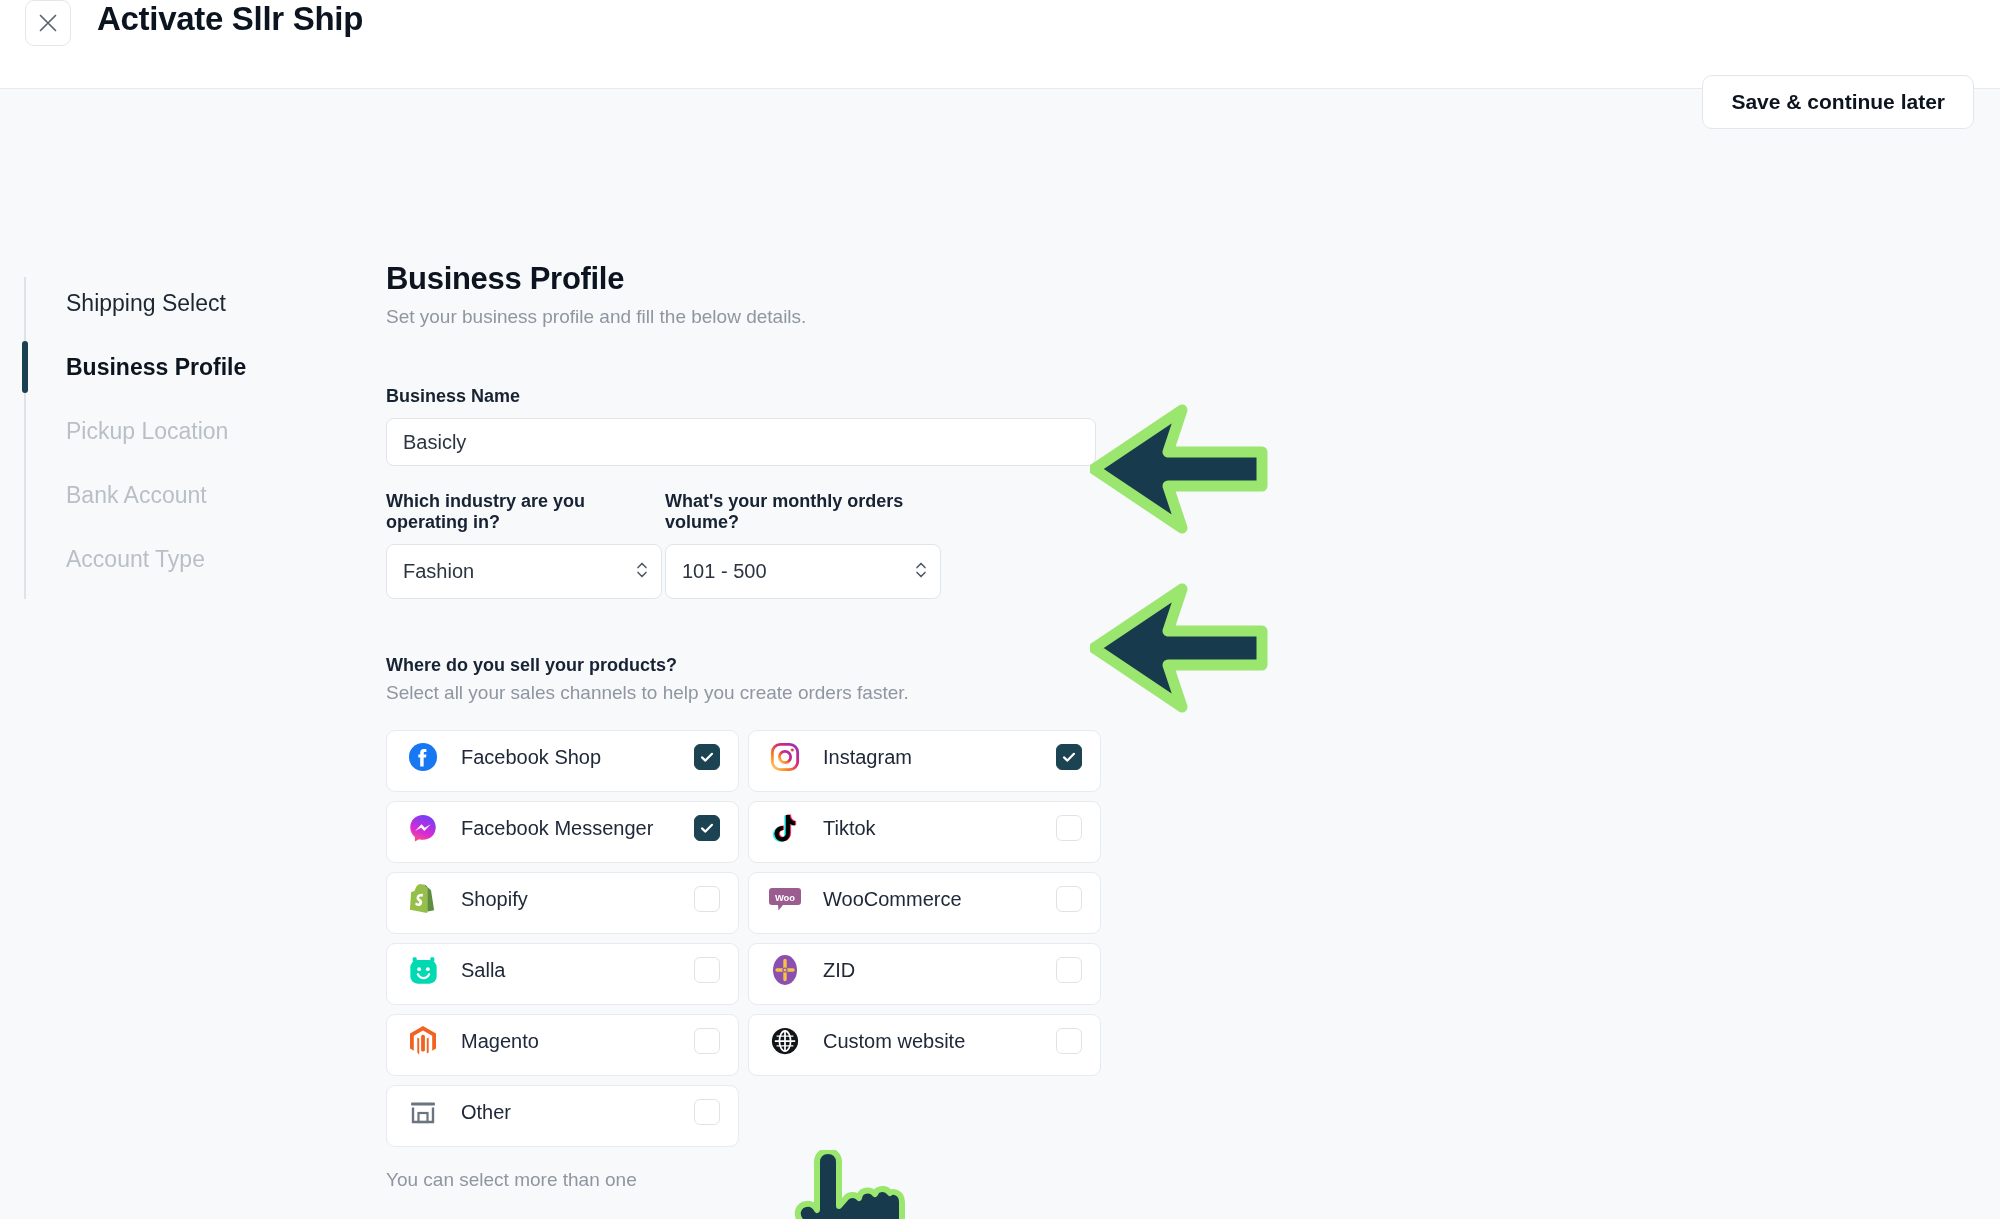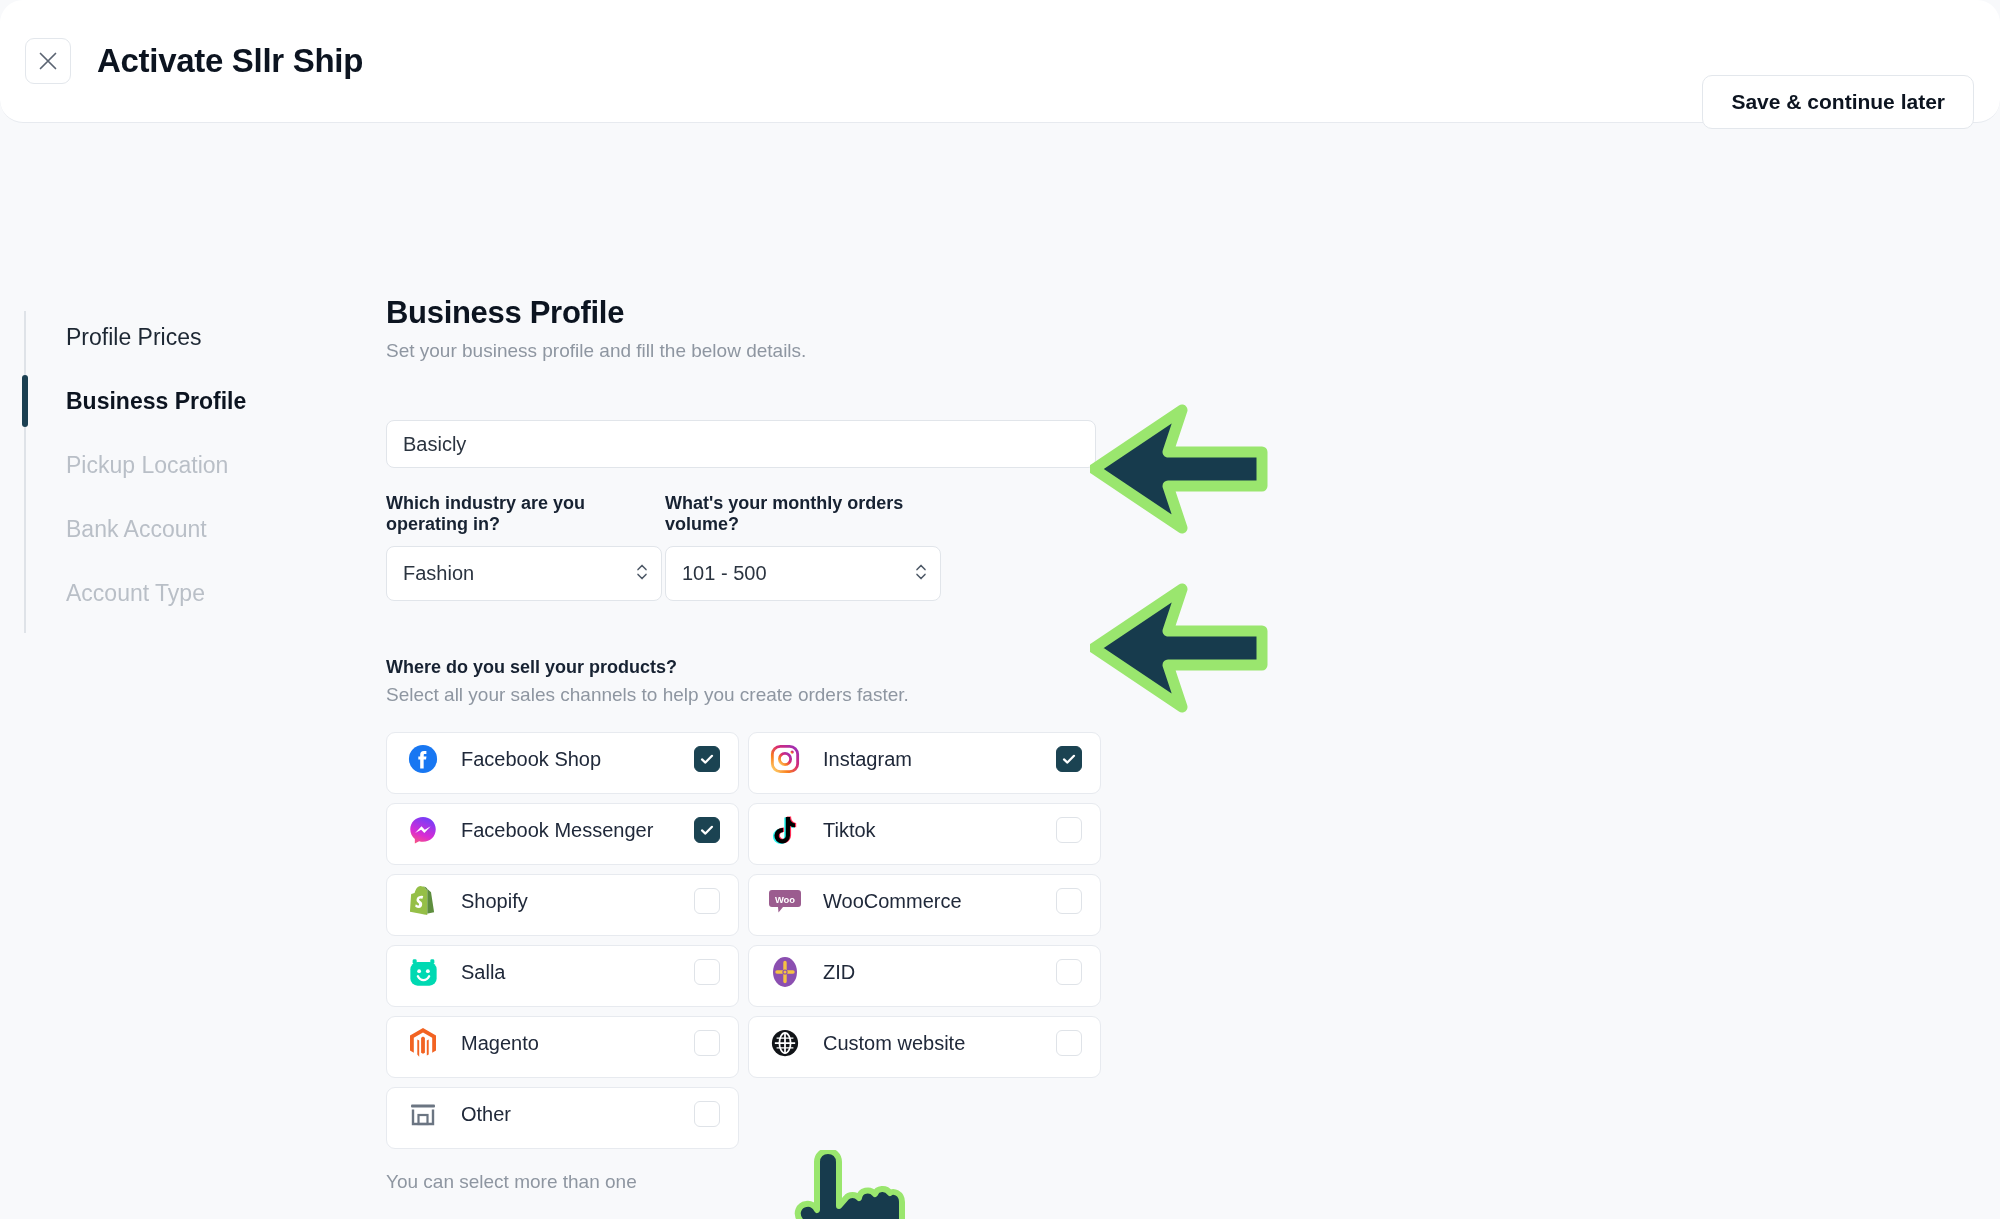--- a/index.html
+++ b/index.html
@@ -8,27 +8,25 @@
     height: 1219px;
     overflow: hidden;
     font-family: "Liberation Sans", sans-serif;
     background: #f8f9fb;
     color: #0f1724;
   }
 
   
   .topbar {
     position: relative;
-    height: 123px;
+    height: 89px;
     background: #ffffff;
     border-bottom: 1px solid #e7eaef;
     display: flex;
-    align-items: center;
     padding: 0 22px;
-    border-radius: 23px;
   }
   .close-btn {
     width: 46px; height: 46px;
     border: 1px solid #e3e7ec;
     border-radius: 9px;
     background: #fff;
     display: flex; align-items: center; justify-content: center;
     cursor: pointer;
     flex: none;
     margin-left: 3px;
@@ -233,21 +231,21 @@
   </div>
   <div class="app-title">Activate Sllr Ship</div>
   <button class="save-later">Save &amp; continue later</button>
 </div>
 
 <div class="page">
 
   <nav class="sidebar">
     <div class="sidebar-rail"></div>
     <div class="nav-item done">
-        <span>Profile Prices</span>
+        <span>Shipping Select</span>
       </div>
     <div class="nav-item active">
         <span>Business Profile</span>
       </div>
     <div class="nav-item muted">
         <span>Pickup Location</span>
       </div>
     <div class="nav-item muted">
         <span>Bank Account</span>
       </div>
@@ -255,20 +253,21 @@
         <span>Account Type</span>
       </div>
   </nav>
 
   <main class="content">
 
     <h1 class="section-title">Business Profile</h1>
     <div class="section-sub">Set your business profile and fill the below details.</div>
 
     <div class="group-business-name">
+      <div class="field-label">Business Name</div>
       <input class="text-input" type="text" value="Basicly" style="">
     </div>
 
     <div class="row-2col">
       <div class="col">
         <div class="field-label">Which industry are you operating in?</div>
         <div class="select-wrap">
           <div class="select-box">
             <span>Fashion</span>
           </div>

